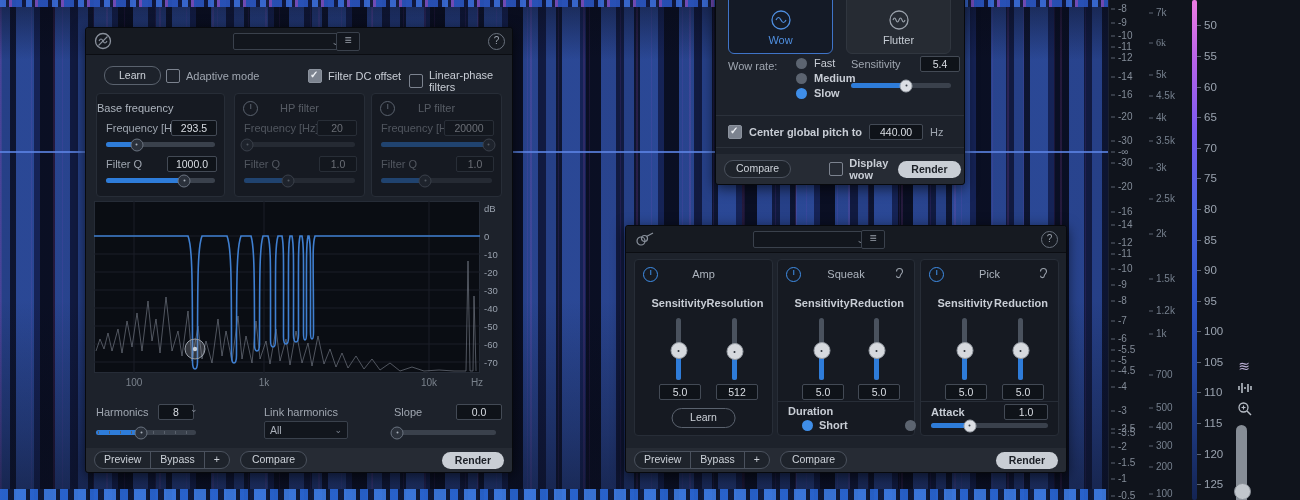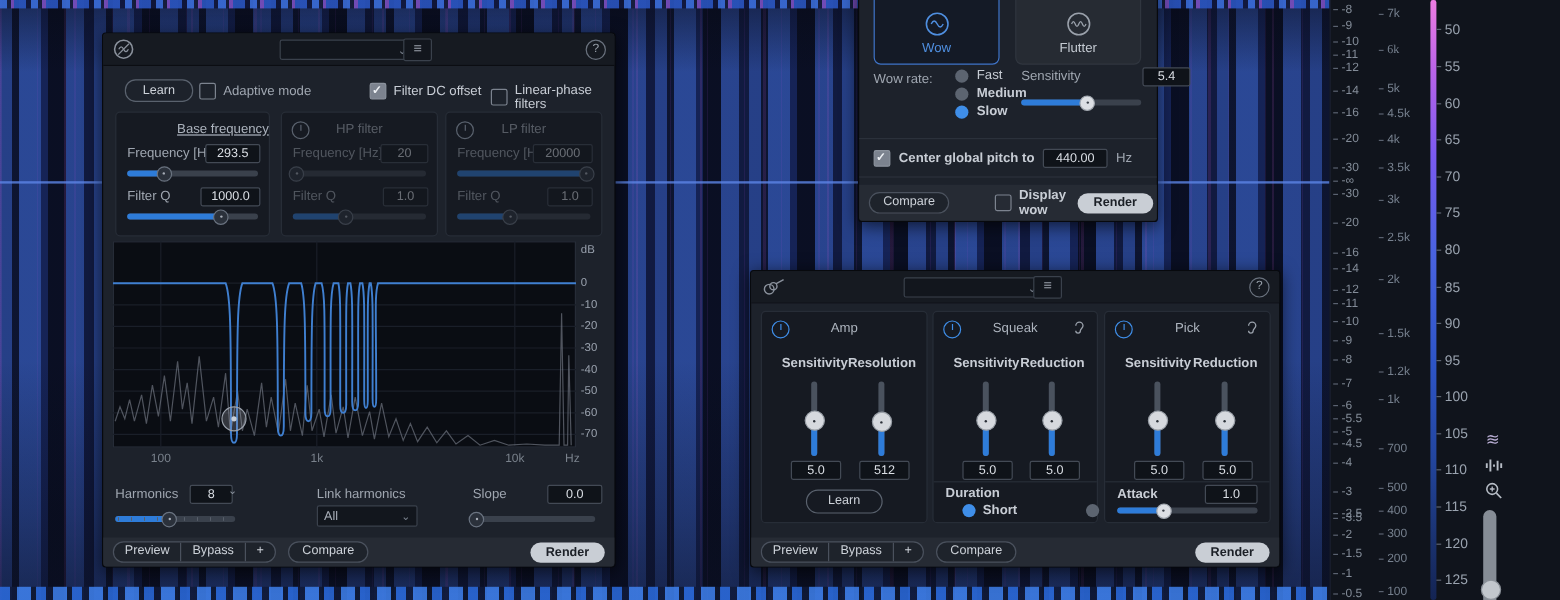--- a/index.html
+++ b/index.html
@@ -112,21 +112,21 @@
     <div style="position:absolute;left:222px;top:41px;display:flex;align-items:center;gap:6px;">
       <span class="checkbox checked"></span>
       <span style="color:#c8cdd5;">Filter DC offset</span>
     </div>
     <div style="position:absolute;left:323px;top:41px;display:flex;align-items:center;gap:6px;">
       <span class="checkbox"></span>
       <span style="color:#c8cdd5;">Linear-phase filters</span>
     </div>
 
     <div class="fcard" style="left:10px;top:65px;width:127px;height:102px;">
-      <div class="ctitle" style="position:absolute;top:8px;width:100%;text-align:right;text-decoration:underline;">Base frequency</div>
+      <div class="ctitle" style="position:absolute;top:8px;width:100%;text-align:left;">Base frequency</div>
       <span class="lbl" style="position:absolute;left:9px;top:28px;">Frequency [Hz]</span>
       <span class="vbox" style="position:absolute;right:7px;top:26px;width:36px;">293.5</span>
       <div class="hslider" style="left:9px;right:9px;top:48px;">
         <div class="fill" style="width:28%;"></div>
           <div class="knob" style="left:28%;"></div>
       </div>
       <span class="lbl" style="position:absolute;left:9px;top:64px;">Filter Q</span>
       <span class="vbox" style="position:absolute;right:7px;top:62px;width:40px;">1000.0</span>
       <div class="hslider" style="left:9px;right:9px;top:84px;">
         <div class="fill" style="width:72%;"></div>
@@ -276,21 +276,21 @@
     </div>
     <div style="position:absolute;left:80px;top:85px;display:flex;align-items:center;gap:7px;">
       <span class="radio"></span>
       <span style="color:#c8cdd5;font-weight:bold;">Medium</span>
     </div>
     <div style="position:absolute;left:80px;top:100px;display:flex;align-items:center;gap:7px;">
       <span class="radio on"></span>
       <span style="color:#c8cdd5;font-weight:bold;">Slow</span>
     </div>
     <span class="lbl" style="position:absolute;left:135px;top:71px;">Sensitivity</span>
-    <span class="vbox" style="position:absolute;left:204px;top:69px;width:30px;margin-left:32px;">5.4</span>
+    <span class="vbox" style="position:absolute;left:204px;top:69px;width:30px;">5.4</span>
     <div class="hslider" style="left:135px;top:96px;width:100px;">
       <div class="fill" style="width:55%;"></div>
         <div class="knob light" style="left:55%;"></div>
     </div>
 
     <div style="position:absolute;left:0;right:0;top:128px;height:31px;border-top:1px solid #2b313b;border-bottom:1px solid #2b313b;display:flex;align-items:center;padding:0 12px;gap:7px;">
       <span class="checkbox checked"></span>
       <span style="color:#c8cdd5;font-weight:bold;">Center global pitch to</span>
       <span class="vbox" style="width:44px;">440.00</span>
       <span class="lbl">Hz</span>

